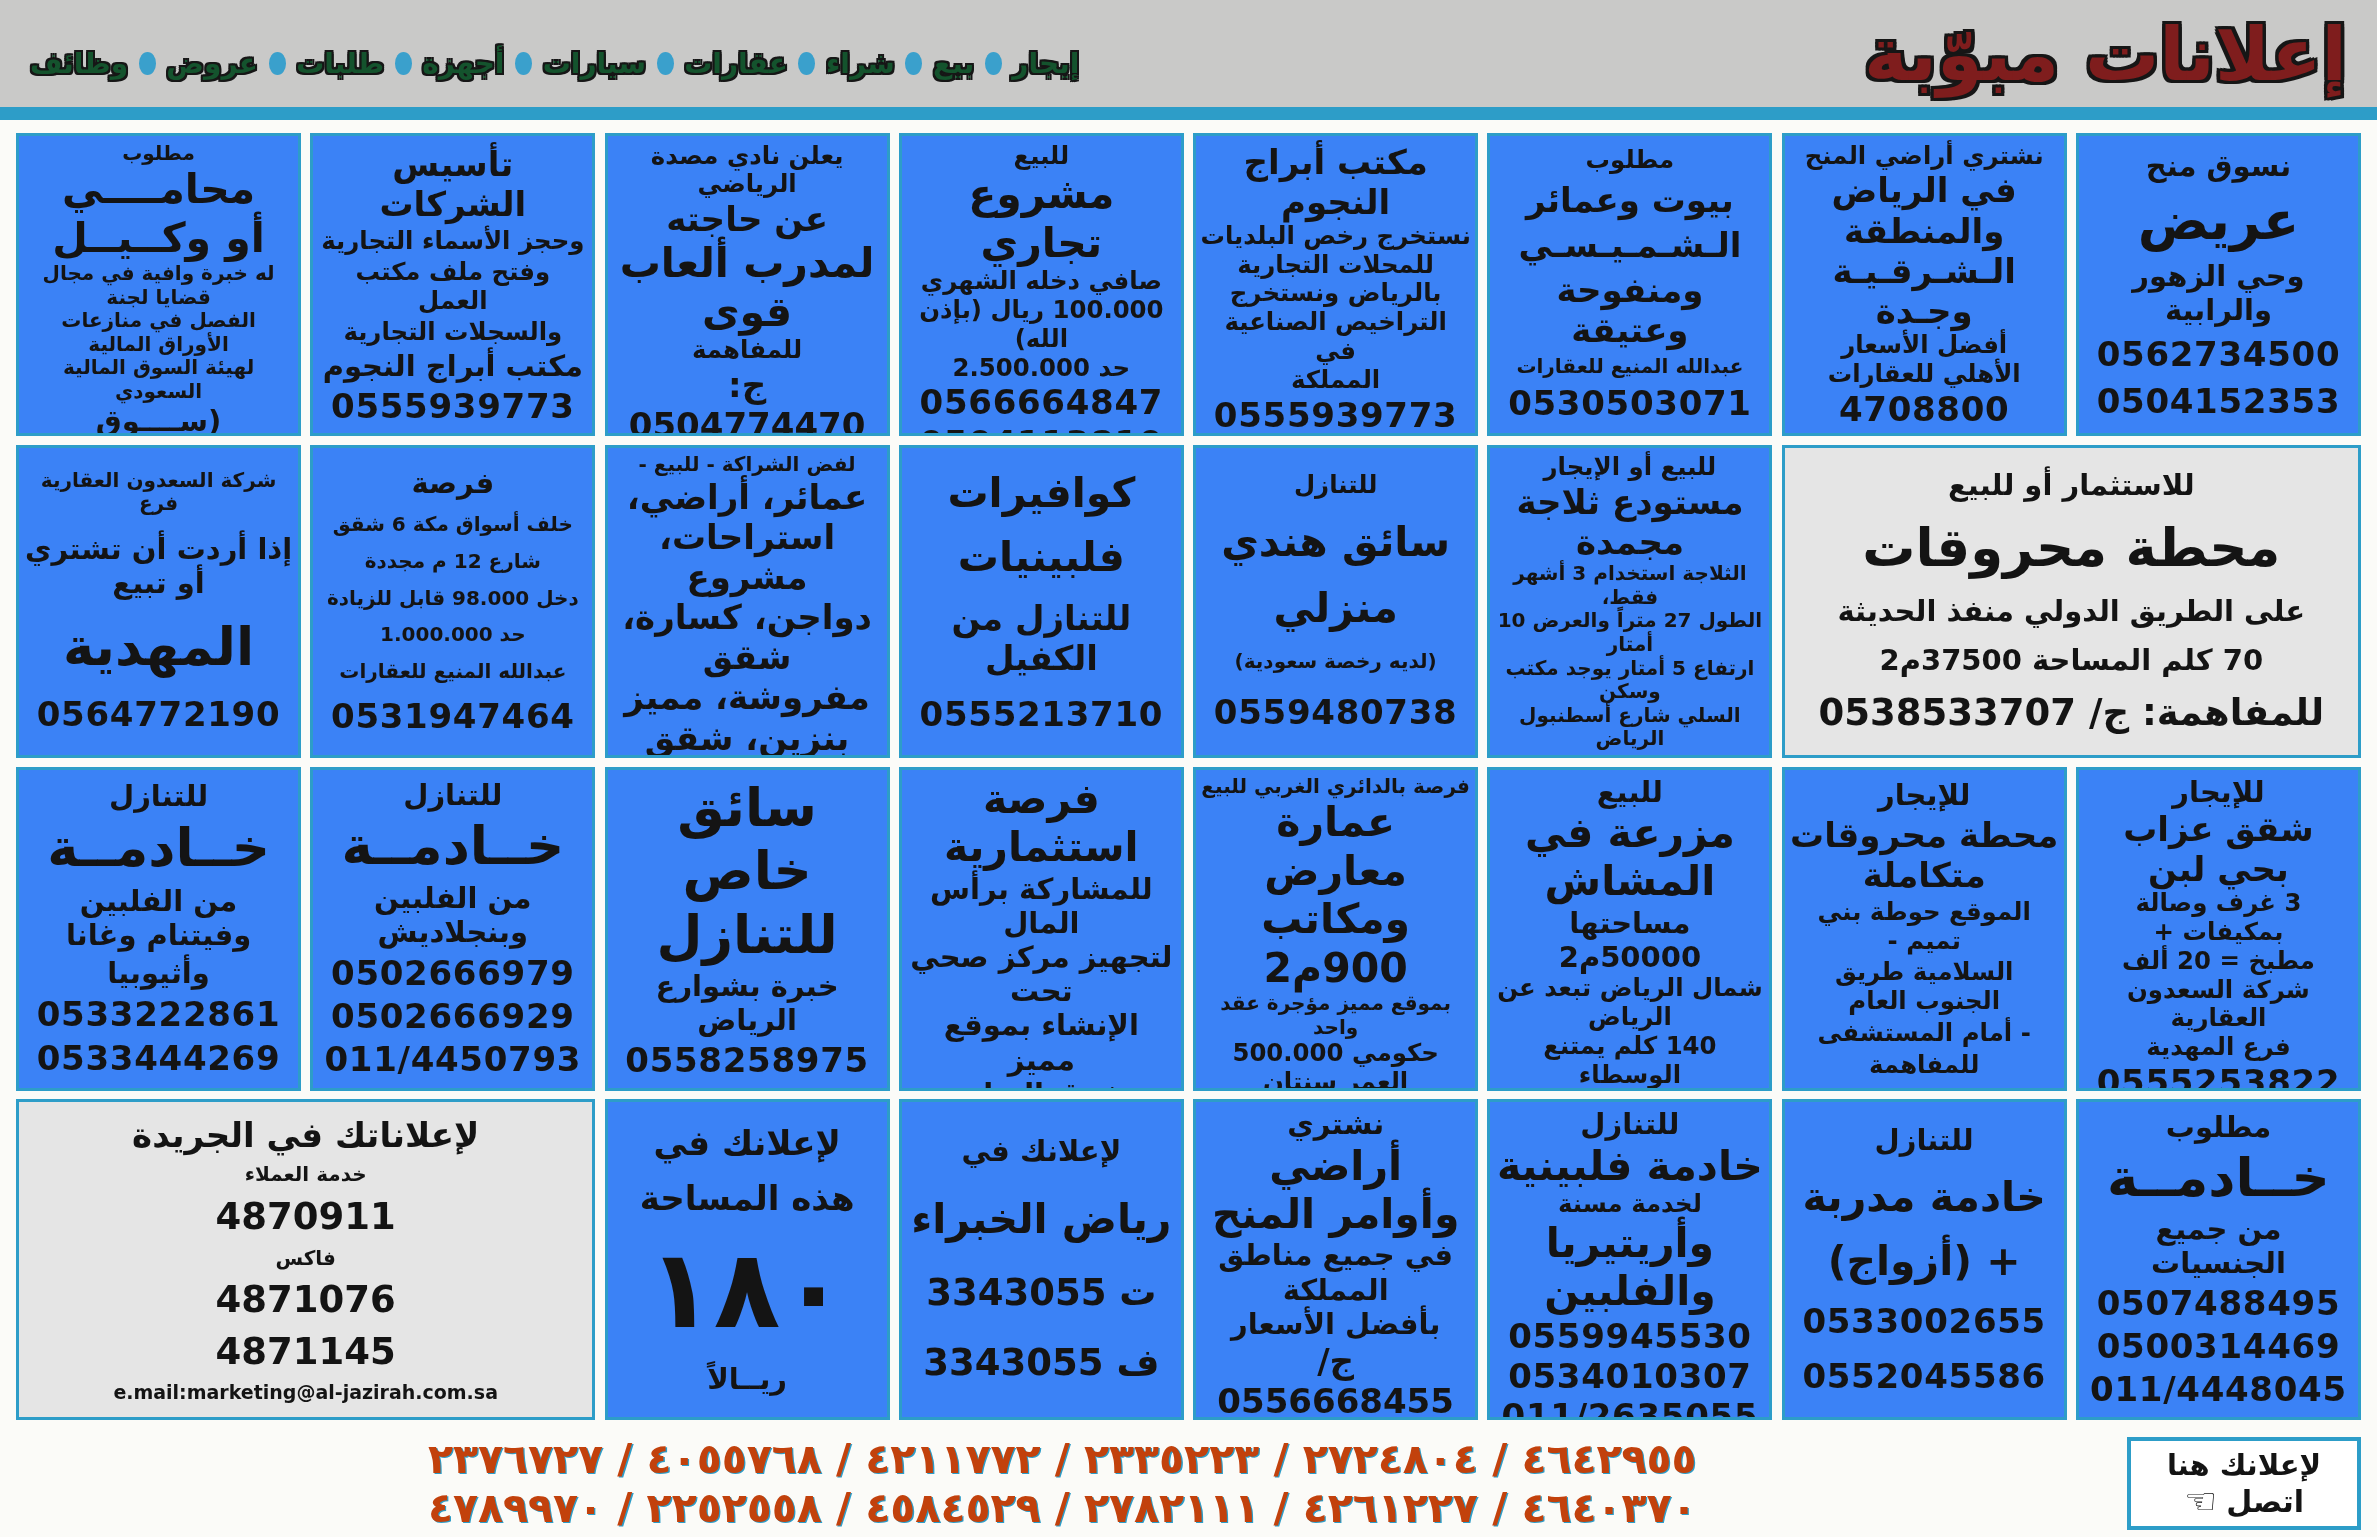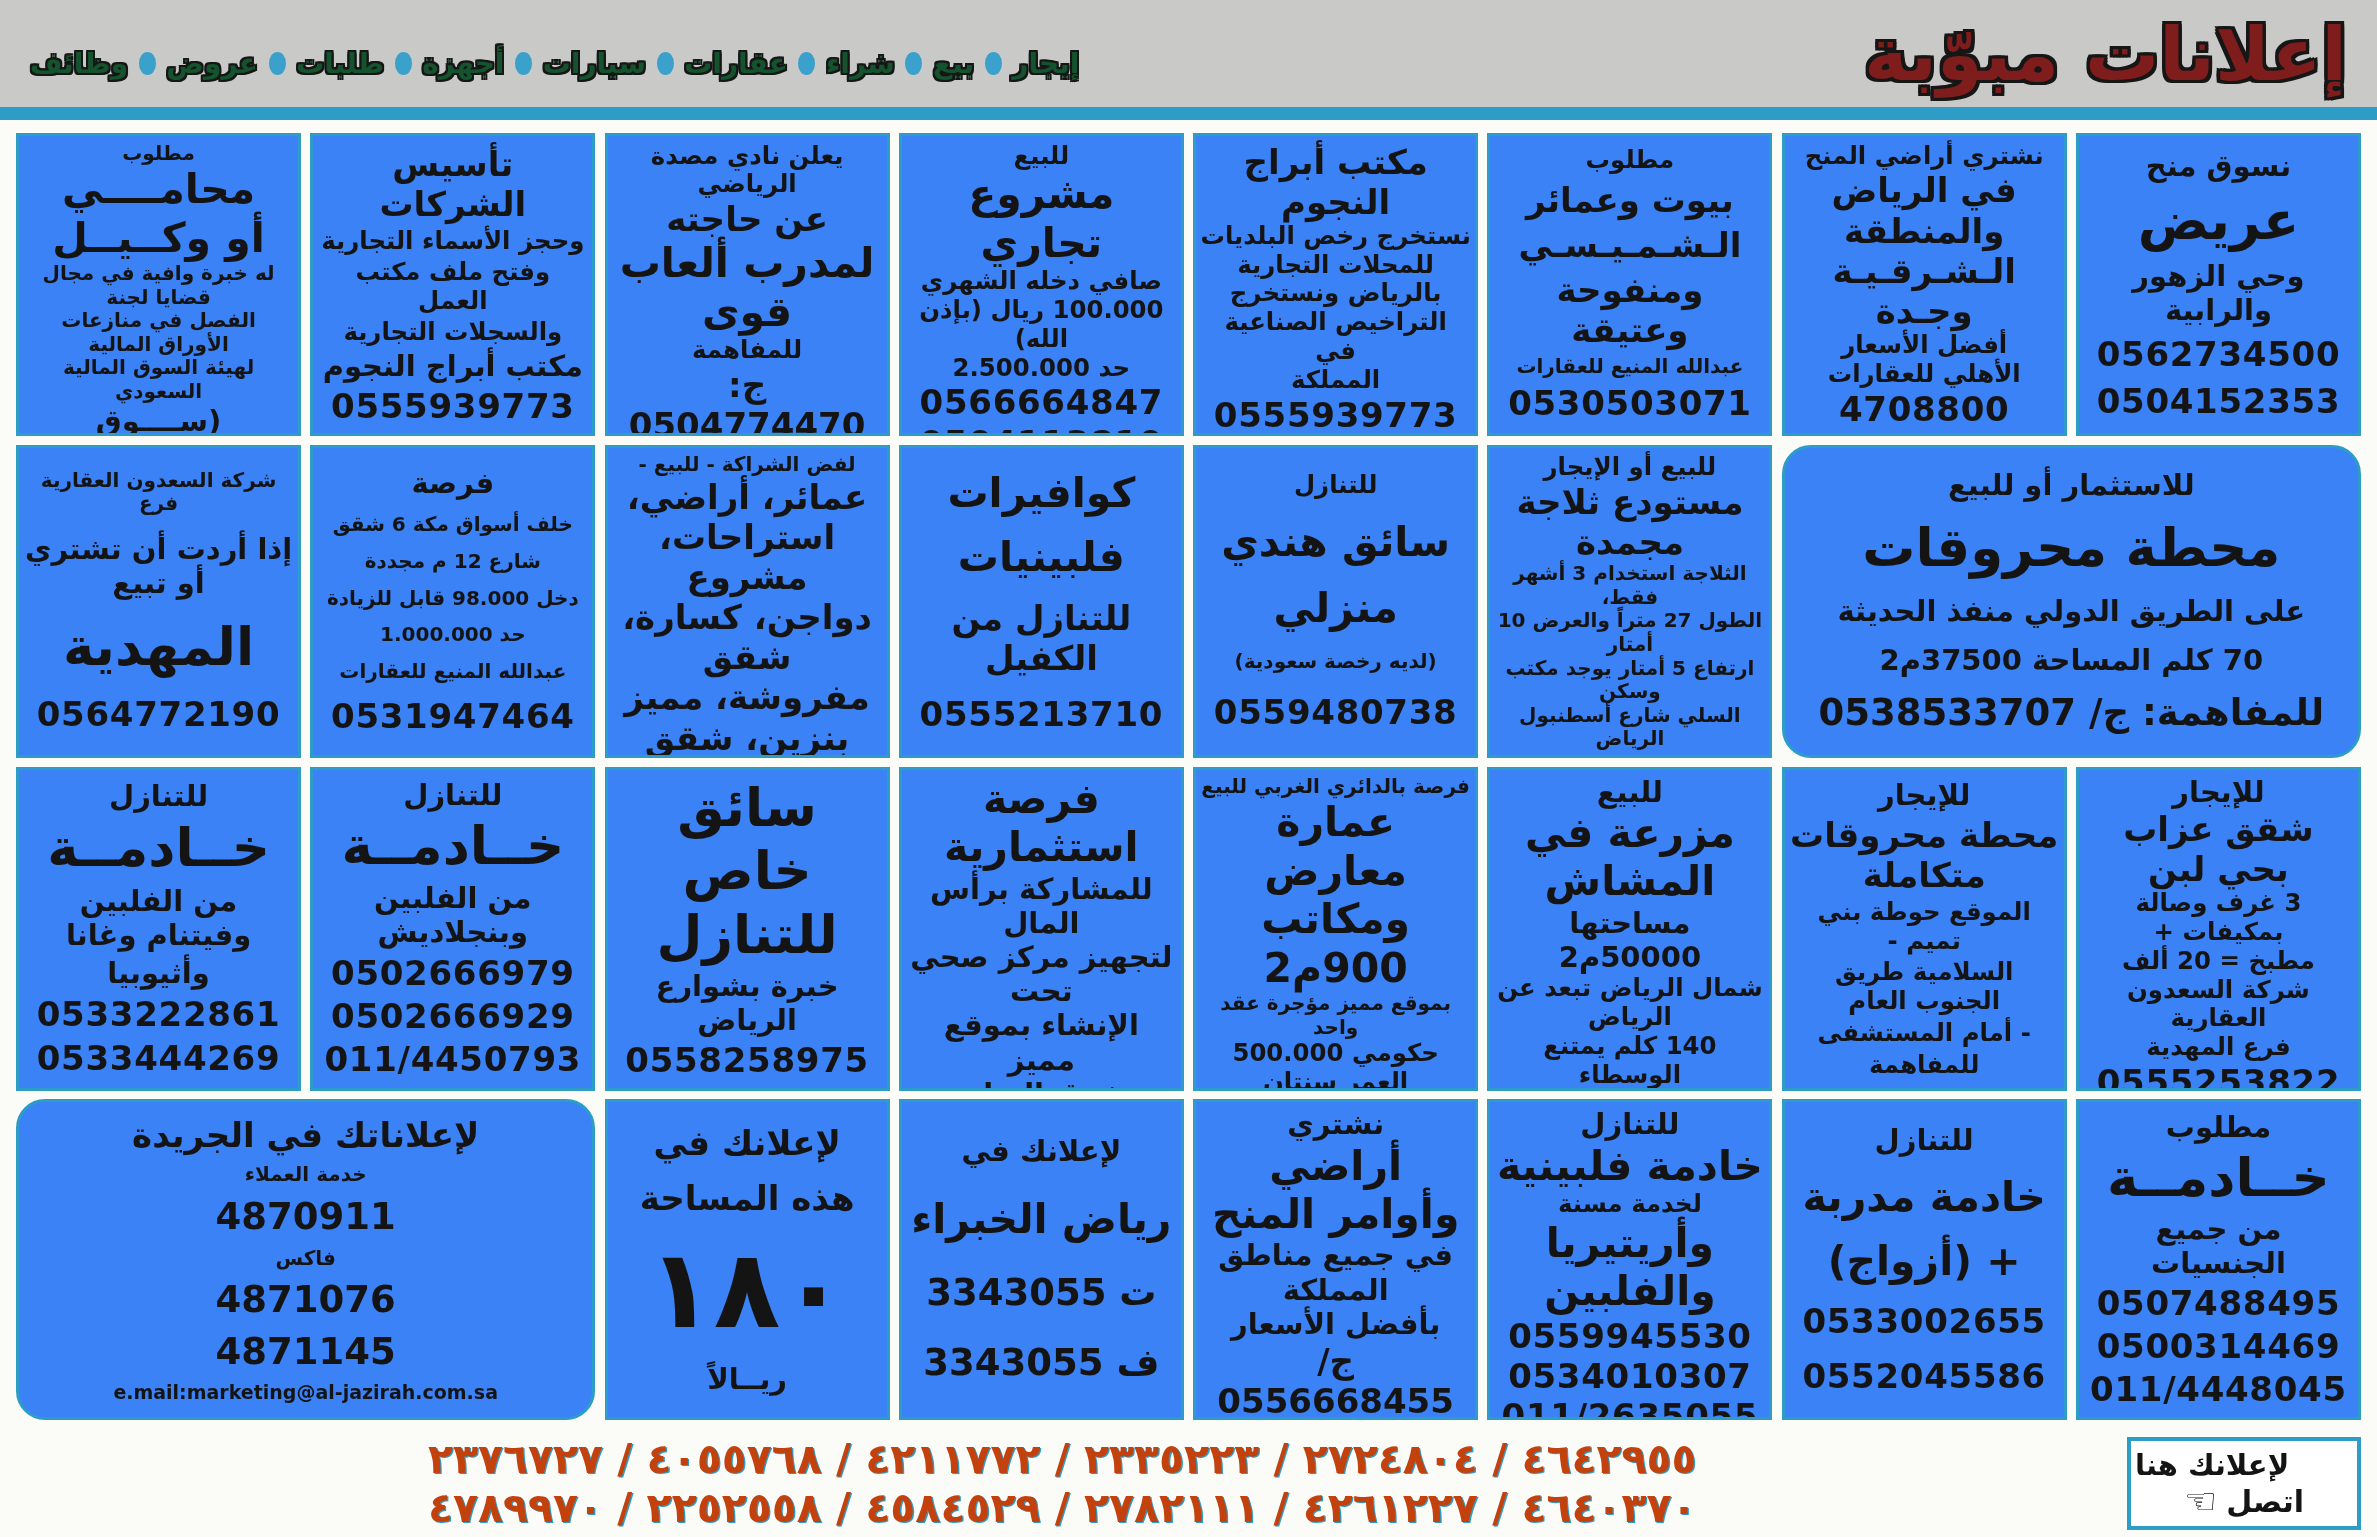--- a/index.html
+++ b/index.html
@@ -21,36 +21,36 @@
     background:#3aa0cc;margin:0 10.6px;flex:0 0 auto;}
   .accentbar{height:13.2px;background:#2d9dc8;}
   
   .ads{padding:13.2px 16px 0;direction:rtl;}
   .ads-row{display:grid;grid-template-columns:repeat(8,1fr);gap:9.2px;margin-bottom:8.6px;direction:rtl;}
   .ads-row.r1{height:303px}.ads-row.r2{height:313px}.ads-row.r3{height:324px}.ads-row.r4{height:321px}
   .ad{border:3.3px solid #2d9dc8;background:#3b82f6;display:flex;flex-direction:column;
     justify-content:space-evenly;align-items:center;text-align:center;
     padding:5.3px 4px;overflow:hidden;color:#141414;}
   .ad.wide{grid-column:span 2;}
-  .ad.hl{background:#3b82f6;border-radius:29px;}
+  .ad.hl{background:#e5e5e5;}
   .ln{line-height:1.18;width:100%;}
   .s-xs{font-size:20px;font-weight:600;}
   .s-sm{font-size:24.4px;font-weight:700;}
   .s-md{font-size:29px;font-weight:700;}
   .s-lg{font-size:34px;font-weight:800;}
   .s-xl{font-size:41px;font-weight:900;}
   .s-xxl{font-size:53px;font-weight:900;}
   .s-huge{font-size:109px;font-weight:900;line-height:1.05;}
   .s-ph{font-size:34px;font-weight:800;letter-spacing:0.7px;}
   .s-phlg{font-size:37px;font-weight:800;}
   .s-email{font-size:19px;font-weight:700;direction:ltr;unicode-bidi:embed;}
   
   .footer{display:flex;direction:rtl;align-items:center;gap:18.5px;padding:6.6px 16px 0;}
   .contact-box{border:4px solid #2d9dc8;background:#fff;width:218px;flex:0 0 auto;
-    text-align:left;padding:6.6px 4px;}
+    text-align:center;padding:6.6px 4px;}
   .contact-l1{font-size:29px;font-weight:900;color:#141414;line-height:1.2;}
   .contact-l2{font-size:30px;font-weight:900;color:#141414;display:flex;
     align-items:center;justify-content:center;gap:9.2px;}
   .hand{font-size:37px;line-height:1;}
   .numbers{flex:1;min-width:0;}
   .numline{direction:ltr;text-align:center;font-size:41px;font-weight:900;
     color:#c2410c;letter-spacing:3.3px;line-height:1.18;white-space:nowrap;
     text-shadow:1.3px 1.3px 0 #2d9dc8;}
 </style>
 </head>

